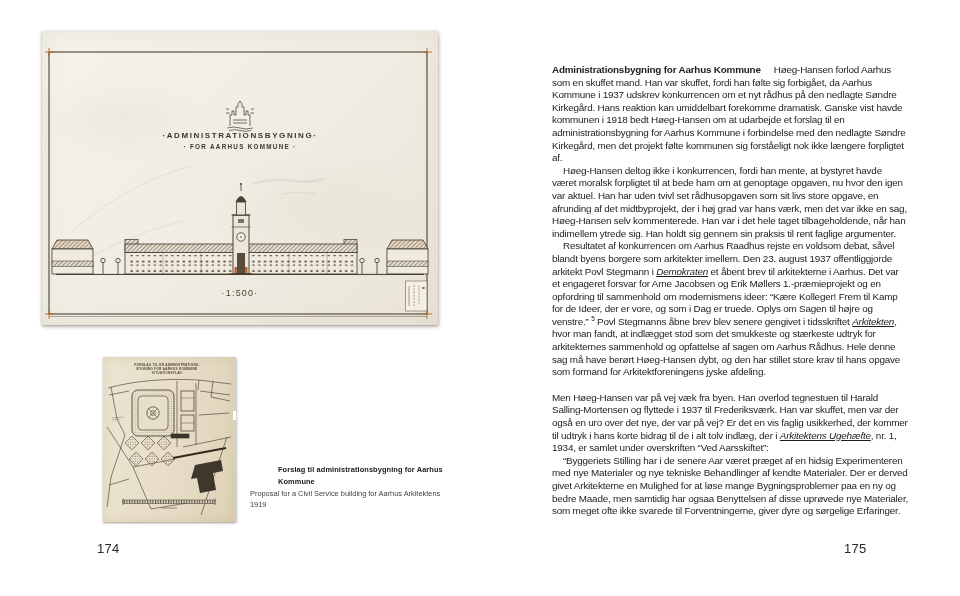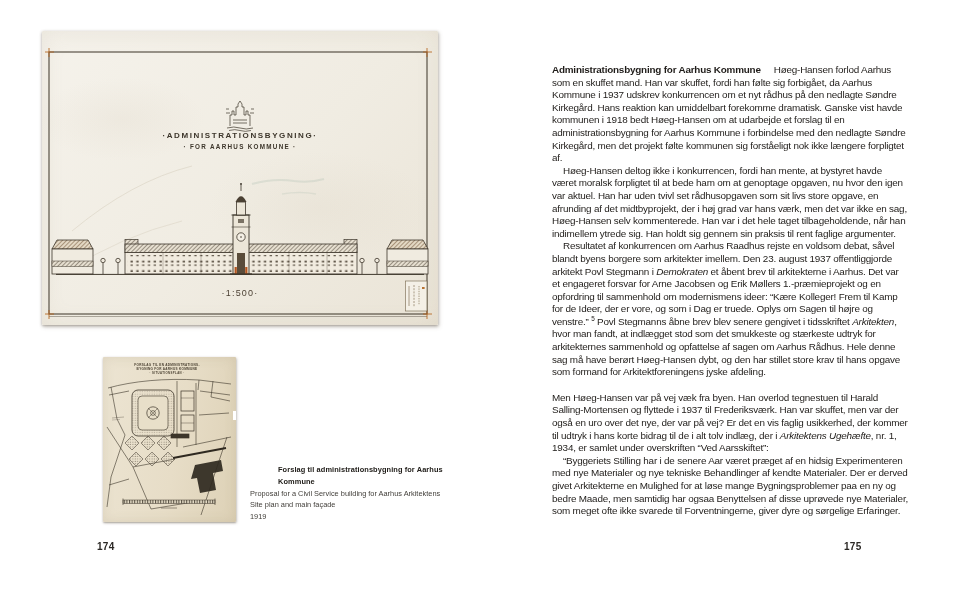--- a/index.html
+++ b/index.html
@@ -31,35 +31,35 @@
     border-radius:1px;
   }
   .siteplan-paper svg{display:block;width:100%;height:100%;}
 
   
   .caption{position:absolute;left:250px;top:464px;line-height:11.8px;}
   .cap-da{font-weight:bold;font-size:7.4px;color:#23201c;letter-spacing:.1px;padding-left:28px;}
   .cap-en{font-size:7.4px;color:#413e39;}
 
   
-  .folio{position:absolute;top:541px;font-size:10px;font-weight:bold;color:#2a2724;letter-spacing:.3px;}
+  .folio{position:absolute;top:541px;font-size:13px;font-weight:normal;color:#2a2724;letter-spacing:.3px;}
   .folio-left{left:97px;}
   .folio-right{left:364px;} 
 
   
   .textcol{
     position:absolute;left:72px;top:64px;width:356px; 
     font-size:9.9px;line-height:12.6px;letter-spacing:-0.2px;color:#1f1c19;
     text-align:left;
   }
   .textcol p{margin:0;padding:0;}
   .textcol p.indent{text-indent:11px;}
   .textcol p.spaced{margin-top:13px;}
   .b{font-weight:bold;}
-  .i{font-style:italic;}
+  .i{font-style:italic;text-decoration:underline;}
   .sup{vertical-align:super;font-size:6.4px;line-height:0;}
   .gap{display:inline-block;width:13px;}
 </style>
 </head>
 <body>
 
 <div class="spread">
 
   <section class="page page-left">
 
@@ -246,21 +246,20 @@
           <line x1="20" y1="141.5" x2="20" y2="148" stroke="#3c352a" stroke-width="0.6"></line>
           <line x1="112" y1="141.5" x2="112" y2="148" stroke="#3c352a" stroke-width="0.6"></line>
           <line x1="58" y1="151" x2="74" y2="151" stroke="#3c352a" stroke-width="0.5"></line>
         </g>
       </svg>
     </figure>
 
     <div class="caption">
       <div class="cap-da">Forslag til administrationsbygning for Aarhus Kommune</div>
       <div class="cap-en">Proposal for a Civil Service building for Aarhus Arkitektens</div>
-      <div class="cap-en">Site plan and main façade</div>
       <div class="cap-en">1919</div>
     </div>
 
     <div class="folio folio-left">174</div>
   </section>
 
   <section class="page page-right">
     <div class="textcol">
       <p class="para"><span class="b">Administrationsbygning for Aarhus Kommune</span><span class="gap"></span><span>Høeg-Hansen forlod Aarhus som en skuffet mand. Han var skuffet, fordi han følte sig forbigået, da Aarhus Kommune i 1937 udskrev konkurrencen om et nyt rådhus på den nedlagte Søndre Kirkegård. Hans reaktion kan umiddelbart forekomme dramatisk. Ganske vist havde kommunen i 1918 bedt Høeg-Hansen om at udarbejde et forslag til en administrationsbygning for Aarhus Kommune i forbindelse med den nedlagte Søndre Kirkegård, men det projekt følte kommunen sig forståeligt nok ikke længere forpligtet af.</span></p>
       <p class="indent"><span>Høeg-Hansen deltog ikke i konkurrencen, fordi han mente, at bystyret havde været moralsk forpligtet til at bede ham om at genoptage opgaven, nu hvor den igen var aktuel. Han har uden tvivl set rådhusopgaven som sit livs store opgave, en afrunding af det midtbyprojekt, der i høj grad var hans værk, men det var ikke en sag, Høeg-Hansen selv kommenterede. Han var i det hele taget tilbageholdende, når han indimellem ytrede sig. Han holdt sig gennem sin praksis til rent faglige argumenter.</span></p>

